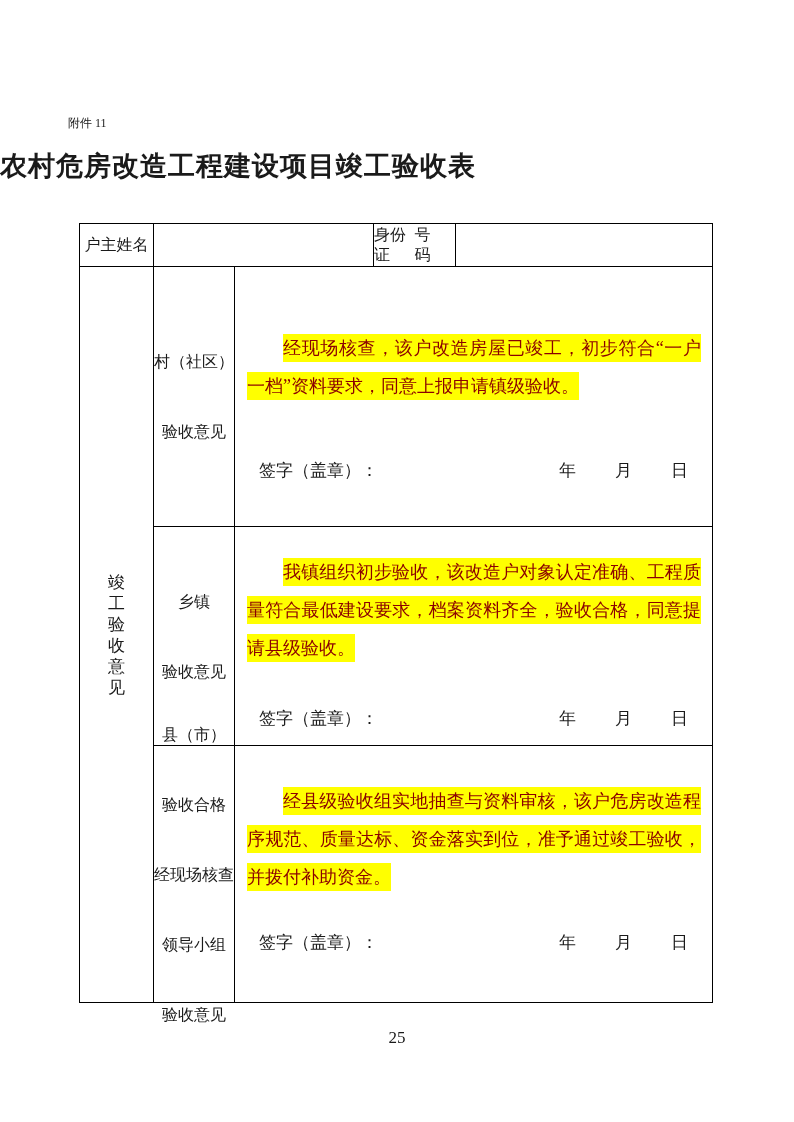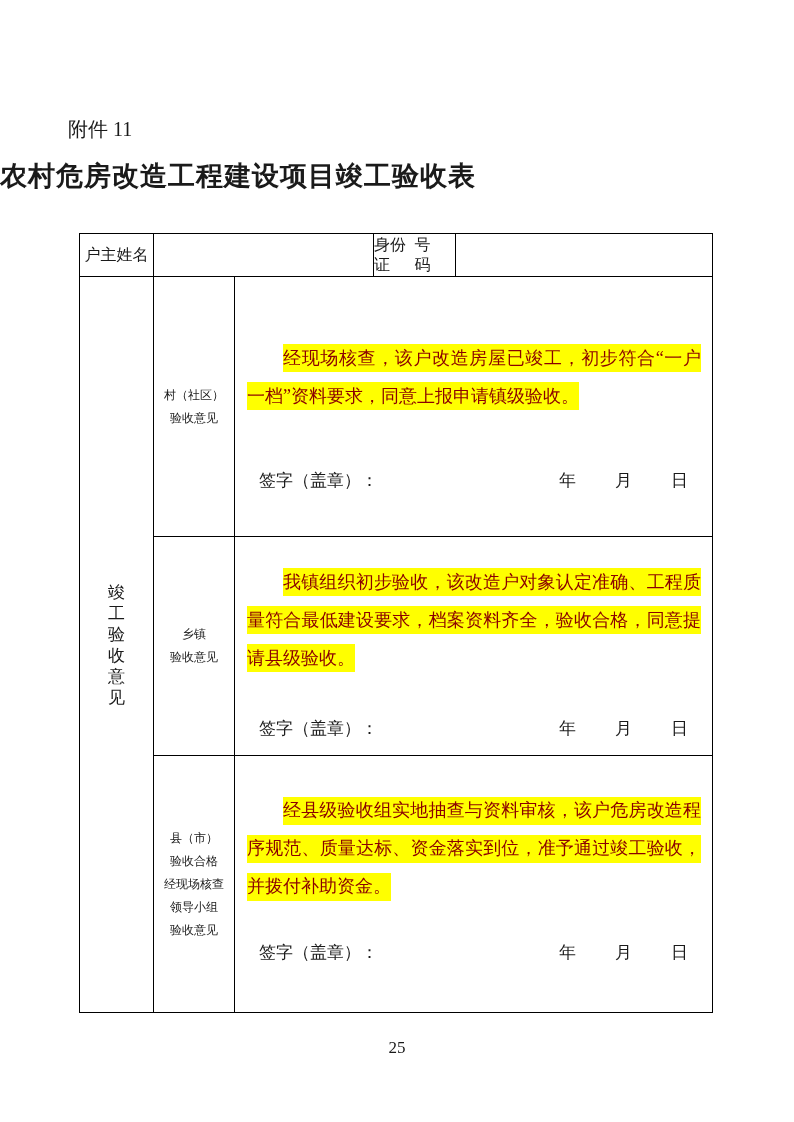--- a/index.html
+++ b/index.html
@@ -12,21 +12,21 @@
   body{
     width:794px;height:1122px;
     font-family:"Liberation Serif","DejaVu Serif",serif;
     color:#1a1a1a;
     overflow:hidden;
   }
   .page{position:relative;width:794px;height:1122px;background:#fff;}
 
   .attachment{
     margin:116px 0 0 68px;
-    font-size:20px;
+    font-size:12px;
     line-height:1.3;
   }
   .doc-title{
     margin-top:16px;
     text-align:left;
     font-size:27px;
     font-weight:bold;
     letter-spacing:1px;
     line-height:1.35;
   }
@@ -66,22 +66,23 @@
     width:1.1em;
     font-size:17px;
     line-height:21px;
     text-align:center;
     word-break:break-all;
   }
 
   .label-cell{
     display:flex;flex-direction:column;
     align-items:center;justify-content:center;
-    font-size:12px;line-height:23px;
+    font-size:16px;line-height:23px;
     text-align:center;
+    gap:47px;
   }
 
   .content-cell{
     display:flex;flex-direction:column;
     padding:0 11px 0 12px;
     font-size:18px;
   }
   .para{
     text-indent:2em;
     text-align:justify;
@@ -90,21 +91,21 @@
   }
   .hl{
     background:var(--hl-bg);
     color:var(--hl-text);
     padding:4px 0;
     -webkit-box-decoration-break:clone;
     box-decoration-break:clone;
   }
   .mt-r1{margin-top:62px;}
   .mt-r2{margin-top:26px;}
-  .mt-r3{margin-top:36px;font-family:Liberation Mono, monospace;}
+  .mt-r3{margin-top:36px;}
 
   .sig{
     margin-top:auto;
     display:flex;
     align-items:baseline;
     justify-content:space-between;
     font-size:17px;
     padding-left:12px;
   }
   .sig-mb-r1{margin-bottom:44px;}

